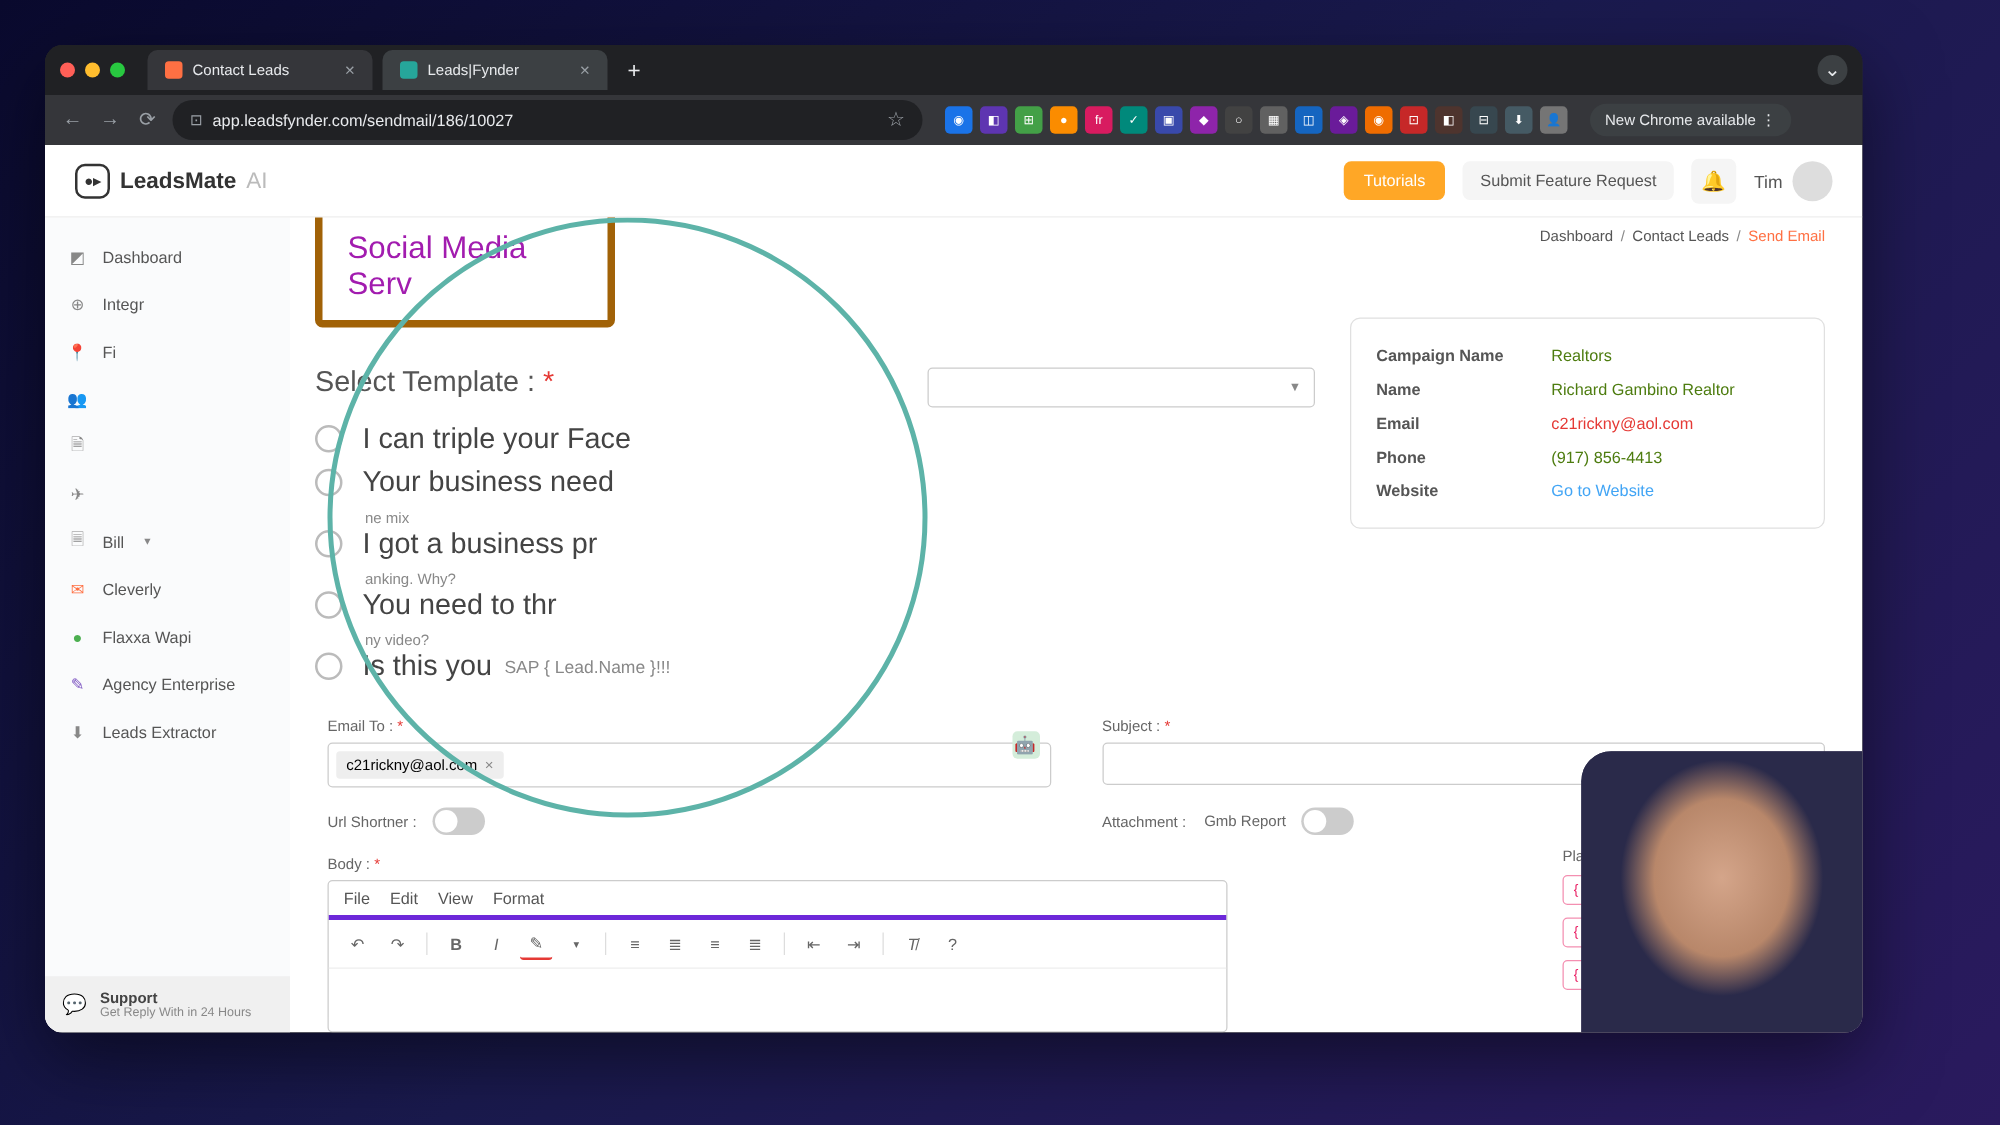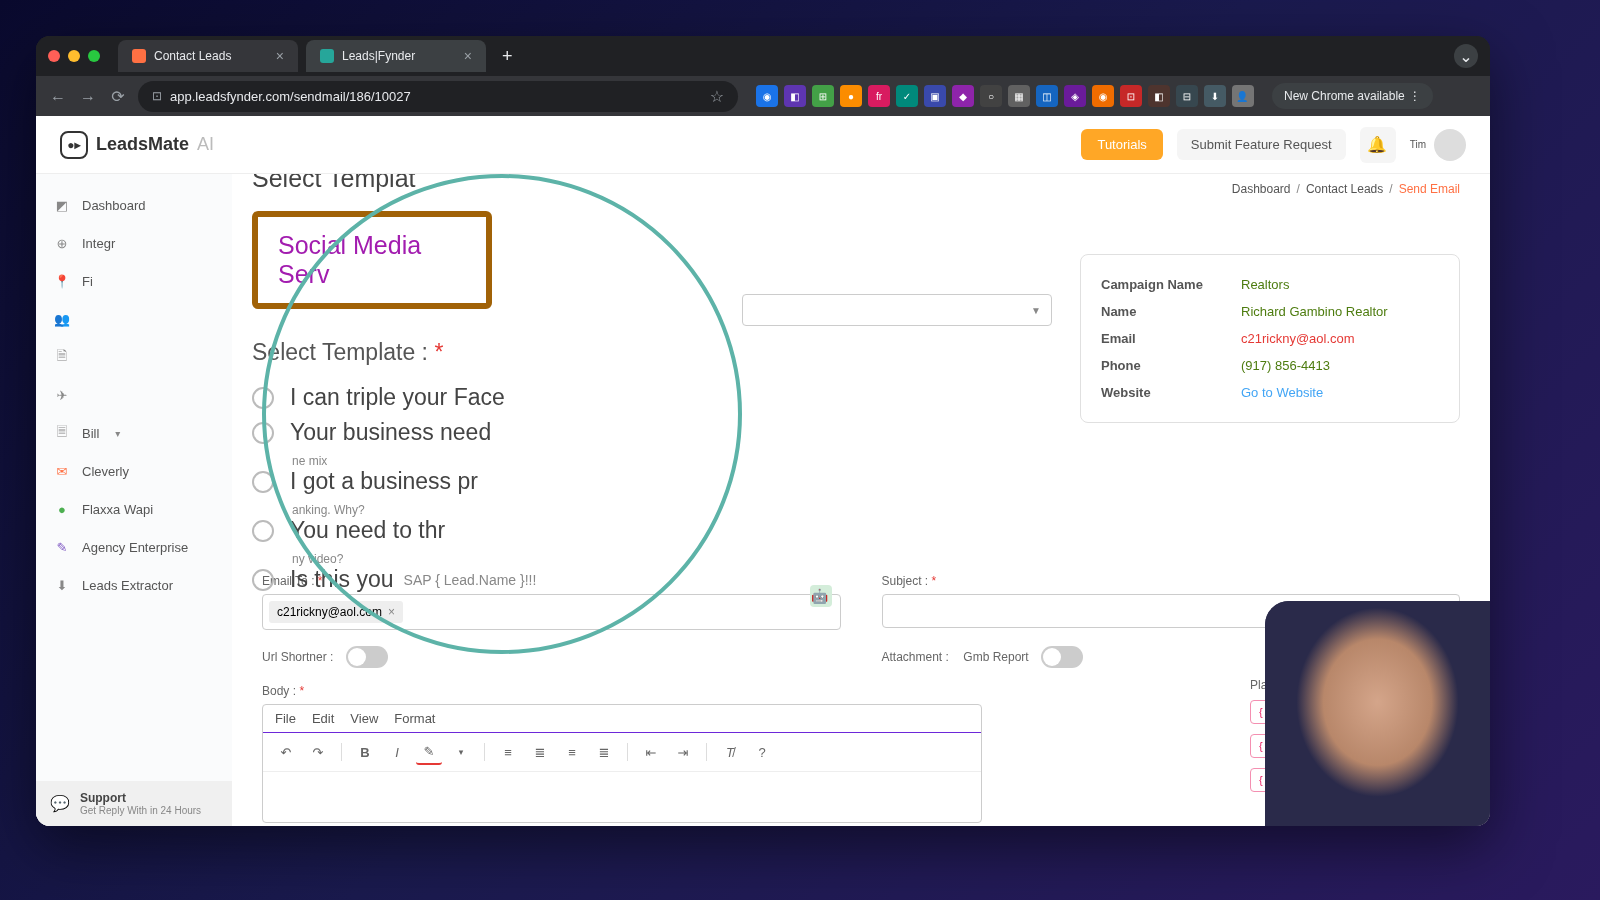--- a/index.html
+++ b/index.html
@@ -31,21 +31,21 @@
 .app-content { background: #fff; height: calc(100% - 80px); position: relative; overflow: hidden; }
 
 .app-header { height: 58px; display: flex; align-items: center; padding: 0 24px; border-bottom: 1px solid #eee; position: relative; z-index: 2; }
 .logo { display: flex; align-items: center; gap: 8px; font-size: 18px; font-weight: 600; color: #333; }
 .logo-badge { width: 28px; height: 28px; border: 2px solid #333; border-radius: 8px; display: flex; align-items: center; justify-content: center; font-size: 12px; font-weight: 700; }
 .logo-ai { color: #bbb; font-weight: 400; }
 .header-right { margin-left: auto; display: flex; align-items: center; gap: 14px; }
 .btn-tutorials { background: #ffa726; color: #fff; padding: 8px 16px; border-radius: 6px; font-size: 13px; font-weight: 500; cursor: pointer; }
 .btn-feature { background: #f5f5f5; color: #555; padding: 8px 14px; border-radius: 6px; font-size: 13px; cursor: pointer; }
 .bell { width: 36px; height: 36px; background: #f5f5f5; border-radius: 6px; display: flex; align-items: center; justify-content: center; color: #777; }
-.user-area { display: flex; align-items: center; gap: 8px; font-size: 10px; color: #555; }
+.user-area { display: flex; align-items: center; gap: 8px; font-size: 14px; color: #555; }
 .avatar { width: 32px; height: 32px; border-radius: 50%; background: #ddd; }
 
 .sidebar { position: absolute; left: 0; top: 58px; bottom: 0; width: 196px; background: #fafbfc; padding: 12px 0; z-index: 1; }
 .nav-item { display: flex; align-items: center; gap: 12px; padding: 11px 18px; color: #555; font-size: 13px; cursor: pointer; }
 .nav-icon-sm { width: 16px; height: 16px; display: flex; align-items: center; justify-content: center; font-size: 13px; color: #888; }
 .nav-icon-sm.color-g { color: #4caf50; } .nav-icon-sm.color-o { color: #ff7043; } .nav-icon-sm.color-p { color: #7e57c2; }
 .support-box { position: absolute; bottom: 0; left: 0; right: 0; background: #f0f0f0; padding: 10px 14px; display: flex; gap: 10px; align-items: center; }
 .support-title { font-size: 12px; font-weight: 600; color: #444; }
 .support-sub { font-size: 10px; color: #888; }
 
@@ -85,21 +85,21 @@
 .email-chip { background: #eee; padding: 4px 8px; border-radius: 3px; font-size: 12px; display: flex; align-items: center; gap: 6px; }
 .chip-x { color: #888; cursor: pointer; }
 .robot-icon { position: absolute; right: 8px; top: -10px; width: 22px; height: 22px; background: #d4edda; border-radius: 4px; display: flex; align-items: center; justify-content: center; font-size: 14px; }
 .text-input { border: 1px solid #ccc; border-radius: 4px; padding: 8px; width: 100%; height: 34px; }
 
 .toggle { width: 42px; height: 22px; background: #ccc; border-radius: 11px; position: relative; cursor: pointer; display: inline-block; vertical-align: middle; margin-left: 8px; }
 .toggle::after { content: ''; width: 18px; height: 18px; background: #fff; border-radius: 50%; position: absolute; top: 2px; left: 2px; }
 .toggle-label { font-size: 12px; color: #666; }
 
 .editor { border: 1px solid #ccc; border-radius: 4px; margin-top: 6px; }
-.editor-menu { border-bottom: 1px solid #6d28d9; padding: 6px 12px; display: flex; gap: 16px; font-size: 13px; color: #555; }
+.editor-menu { border-bottom: 4px solid #6d28d9; padding: 6px 12px; display: flex; gap: 16px; font-size: 13px; color: #555; }
 .editor-toolbar { border-bottom: 1px solid #eee; padding: 6px 10px; display: flex; gap: 6px; align-items: center; }
 .tool-btn { width: 26px; height: 26px; display: flex; align-items: center; justify-content: center; color: #666; cursor: pointer; border-radius: 3px; font-size: 13px; }
 .tool-sep { width: 1px; height: 18px; background: #ddd; margin: 0 4px; }
 .editor-body { min-height: 50px; padding: 10px; }
 
 .placeholders { position: absolute; top: 504px; right: 30px; width: 210px; }
 .ph-title { font-size: 12px; color: #666; margin-bottom: 8px; }
 .ph-row { display: flex; gap: 8px; margin-bottom: 10px; flex-wrap: nowrap; }
 .ph-chip { border: 1px solid #f48fb1; color: #e91e63; padding: 5px 8px; border-radius: 4px; font-size: 11px; white-space: nowrap; cursor: pointer; }
 
@@ -238,21 +238,20 @@
     <div class="main">
       <div class="breadcrumb">
         <a>Dashboard</a>
           <span>/</span>
         <a>Contact Leads</a>
           <span>/</span>
         <span class="bc-active">Send Email</span>
       </div>
 
       <div class="magnify-zone">
-        <div class="magnify-title">Select Templat</div>
         <div class="magnify-select">Social Media Serv</div>
         <div class="magnify-label"><span>Select Template :</span> <span class="req">*</span></div>
         <div class="option-row">
             <div class="radio"></div>
             <span class="option-text">I can triple your Face</span>
           </div>
         <div class="option-row">
             <div class="radio"></div>
             <span class="option-text">Your business need</span>
           </div>

